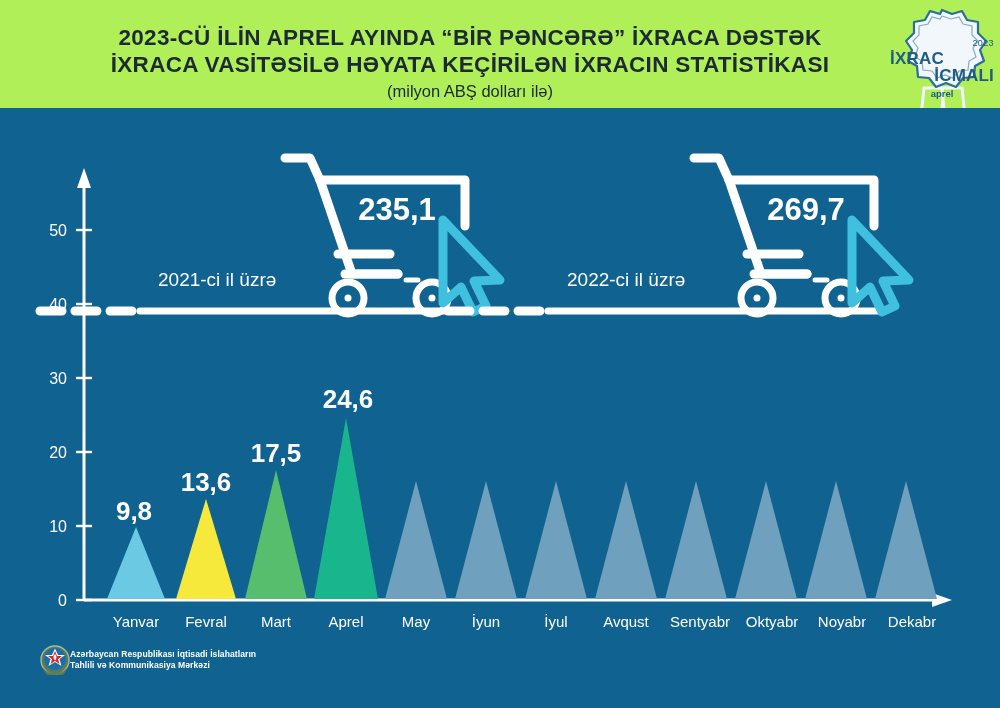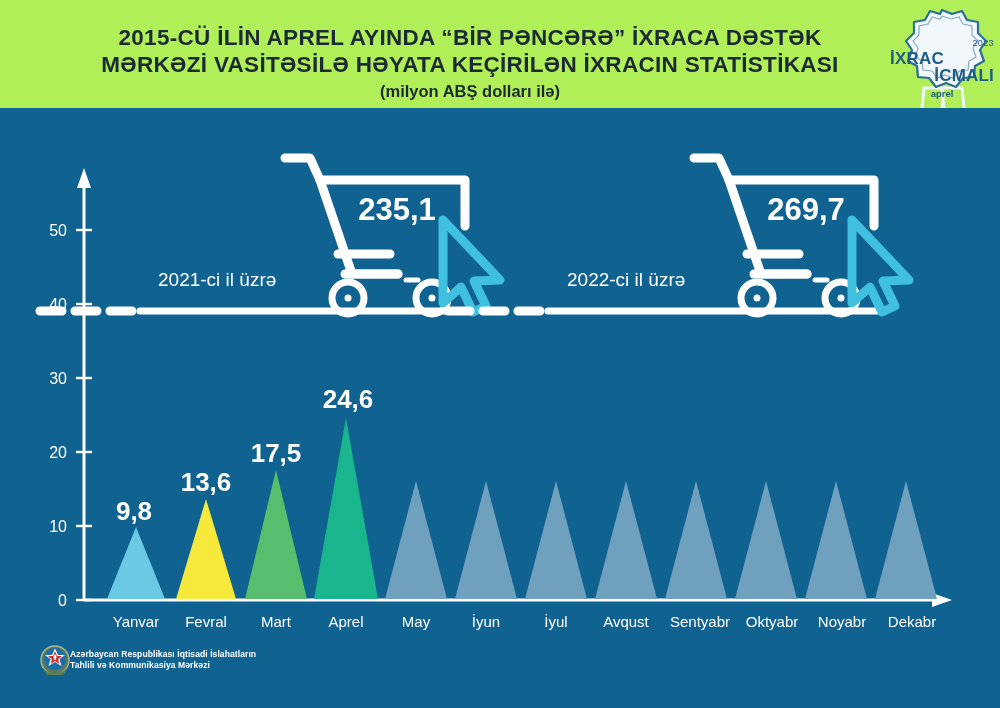--- a/index.html
+++ b/index.html
@@ -36,21 +36,21 @@
     font-family: "Liberation Sans", sans-serif;
     font-weight: bold;
     font-size: 22.5px;
     letter-spacing: 0.3px;
     color: #1b2a34;
     line-height: 27px;
     white-space: nowrap;
   }
   .title-sub {
     font-family: "Liberation Sans", sans-serif;
-    font-weight: bold;
+    font-weight: normal;
     font-size: 16.5px;
     color: #1b2a34;
     margin-top: 4px;
   }
 
   
   .badge {
     position: absolute;
     left: 890px; top: 2px;
     width: 104px;
@@ -135,22 +135,22 @@
   }
 </style>
 </head>
 <body>
 
 <div id="infographic">
 
   <div class="header-band"></div>
 
   <div class="title-wrap">
-    <div class="title-line">2015-CÜ İLİN APREL AYINDA “BİR PƏNCƏRƏ” İXRACA DƏSTƏK</div>
-    <div class="title-line">MƏRKƏZİ VASİTƏSİLƏ HƏYATA KEÇİRİLƏN İXRACIN STATİSTİKASI</div>
+    <div class="title-line">2023-CÜ İLİN APREL AYINDA “BİR PƏNCƏRƏ” İXRACA DƏSTƏK</div>
+    <div class="title-line">İXRACA VASİTƏSİLƏ HƏYATA KEÇİRİLƏN İXRACIN STATİSTİKASI</div>
     <div class="title-sub">(milyon ABŞ dolları ilə)</div>
   </div>
 
   <div class="badge">
     <svg width="104" height="132" viewBox="0 0 104 132">
 
       <g>
         <polygon points="34,86 54,86 50,128 42,114 30,124" fill="#B0EF57" stroke="#F2F7FB" stroke-width="3"></polygon>
         <polygon points="52,86 72,86 76,124 64,114 56,128" fill="#B0EF57" stroke="#F2F7FB" stroke-width="3"></polygon>
       </g>

